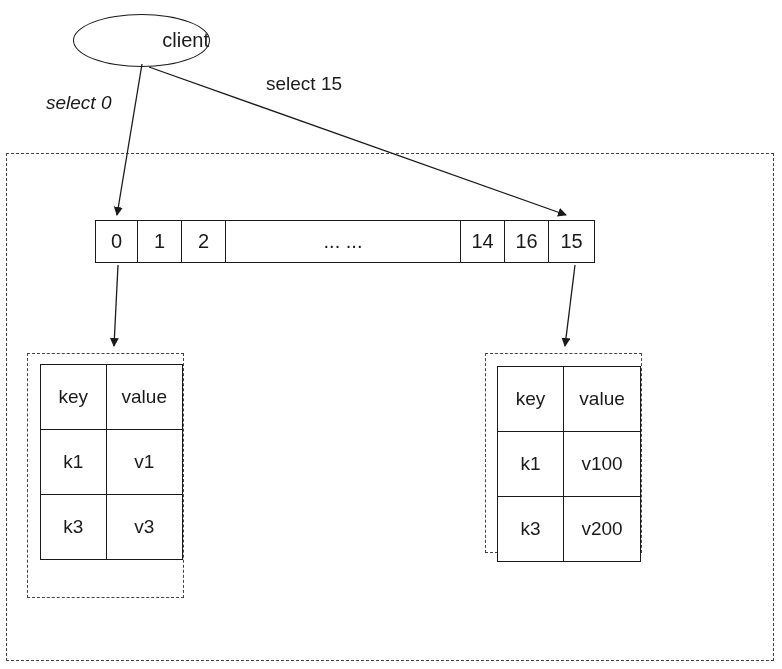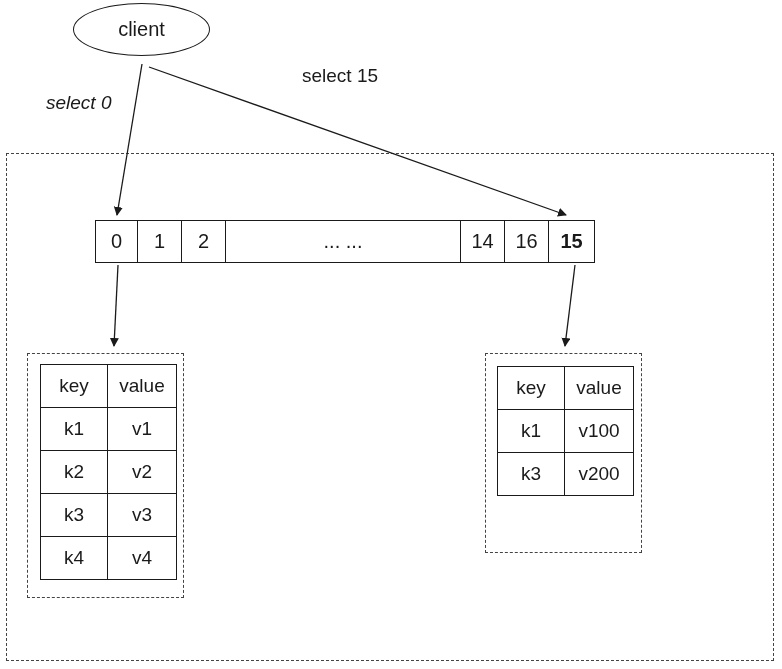--- a/index.html
+++ b/index.html
@@ -3,53 +3,53 @@
 <meta charset="utf-8">
 <style>
   html,body{margin:0;padding:0;background:#fff;}
   #canvas{
     position:relative;width:782px;height:669px;background:#ffffff;overflow:hidden;
     font-family:"Liberation Sans","DejaVu Sans",sans-serif;color:#1a1a1a;
   }
   .abs{position:absolute;}
   
   .ellipse{
-    left:73px;top:3px;width:137px;height:53px;
+    left:73px;top:14px;width:137px;height:53px;
     border:1.5px solid #1a1a1a;border-radius:50%;
-    display:flex;align-items:center;justify-content:center;
+    display:flex;align-items:center;justify-content:flex-end;
     font-size:20px;box-sizing:border-box;background:#fff;
   }
   
   .edge-label{font-size:19px;white-space:nowrap;}
   .lbl-s0{left:46px;top:92px;font-style:italic;}
-  .lbl-s15{left:266px;top:65px;margin-left:36px;}
+  .lbl-s15{left:266px;top:73px;}
   
   .cluster{
     left:6px;top:153px;width:768px;height:508px;
     border:1px dashed #444;box-sizing:border-box;
   }
   
   .slot-array{left:95px;top:220px;display:flex;}
   .slot-array .cell{
     border:1.3px solid #1a1a1a;border-left:none;height:43px;
     display:flex;align-items:center;justify-content:center;
     font-size:20px;box-sizing:border-box;background:#fff;
   }
   .slot-array .cell:first-child{border-left:1.3px solid #1a1a1a;}
-  .c-n{width:44px;} .c-0{width:43px;} .c-gap{width:235px;} .c-15{width:46px;font-weight:bold;}
+  .c-n{width:44px;} .c-0{width:43px;} .c-gap{width:235px;} .c-15{width:46px;}
   
   .node-box{border:1px dashed #444;box-sizing:border-box;background:#fff;}
   .node-left{left:27px;top:353px;width:157px;height:245px;}
   .node-right{left:485px;top:353px;width:157px;height:200px;}
   table.kv{border-collapse:collapse;position:absolute;background:#fff;}
   .node-left table.kv{left:12px;top:10px;}
   .node-right table.kv{left:11px;top:12px;}
   table.kv th,table.kv td{
     border:1.5px solid #1a1a1a;font-weight:normal;
-    font-size:19px;text-align:center;padding:0;
+    font-size:19px;text-align:center;padding:11px;
     width:66px;height:42px;
   }
   table.kv th.col-value,table.kv td.col-value{width:68px;}
   
   #arrows{position:absolute;left:0;top:0;width:782px;height:669px;pointer-events:none;}
 </style>
 </head>
 <body>
 
 <div id="canvas">
@@ -78,30 +78,22 @@
       <tbody>
           <tr>
         <th>key</th>
         <th class="col-value">value</th>
       </tr>
       <tr>
         <td>k1</td>
         <td class="col-value">v1</td>
       </tr>
       <tr>
-        <td>k2</td>
-        <td class="col-value">v2</td>
-      </tr>
-      <tr>
         <td>k3</td>
         <td class="col-value">v3</td>
-      </tr>
-      <tr>
-        <td>k4</td>
-        <td class="col-value">v4</td>
       </tr>
     </tbody>
       </table>
   </div>
 
   <div class="abs node-box node-right">
     <table class="kv">
       <tbody>
           <tr>
         <th>key</th>

